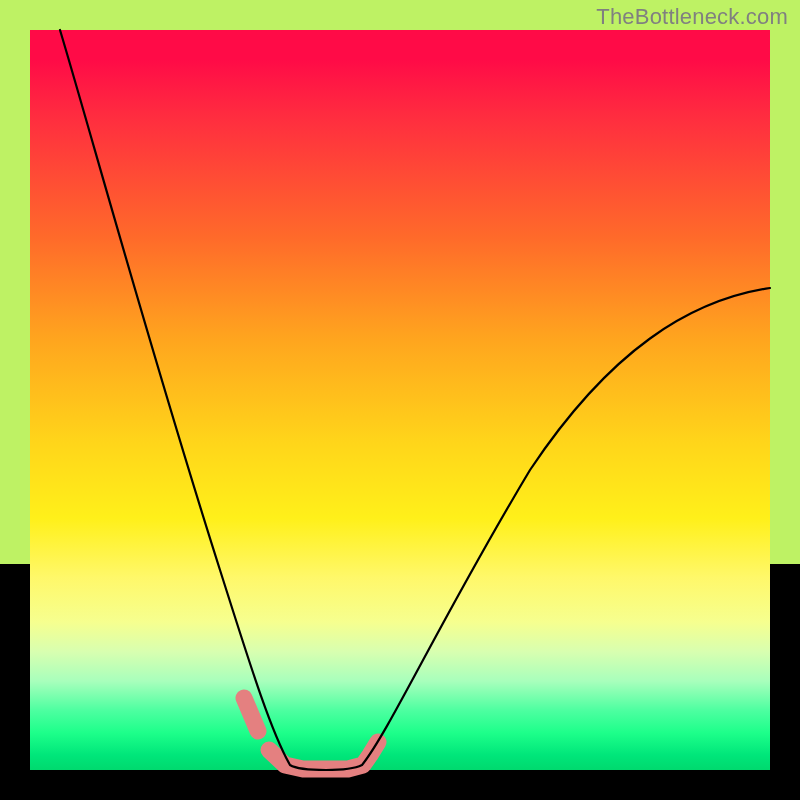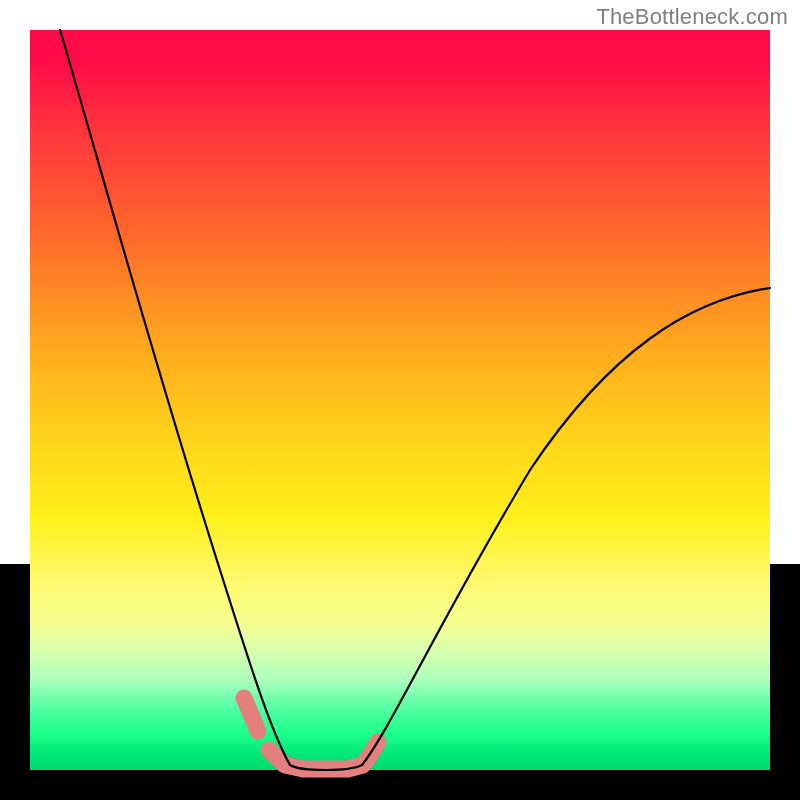--- a/index.html
+++ b/index.html
@@ -10,21 +10,21 @@
     background: #000000;
     overflow: hidden;
     font-family: Arial, Helvetica, sans-serif;
   }
   .frame {
     position: absolute;
     top: 0;
     left: 0;
     width: 800px;
     height: 564px;
-    background: #ffffff;
+    background: #bef264;
   }
   .plot-area {
     position: absolute;
     top: 30px;
     left: 30px;
     width: 740px;
     height: 740px;
     background: linear-gradient(
       to bottom,
       #ff0b47 0%,

